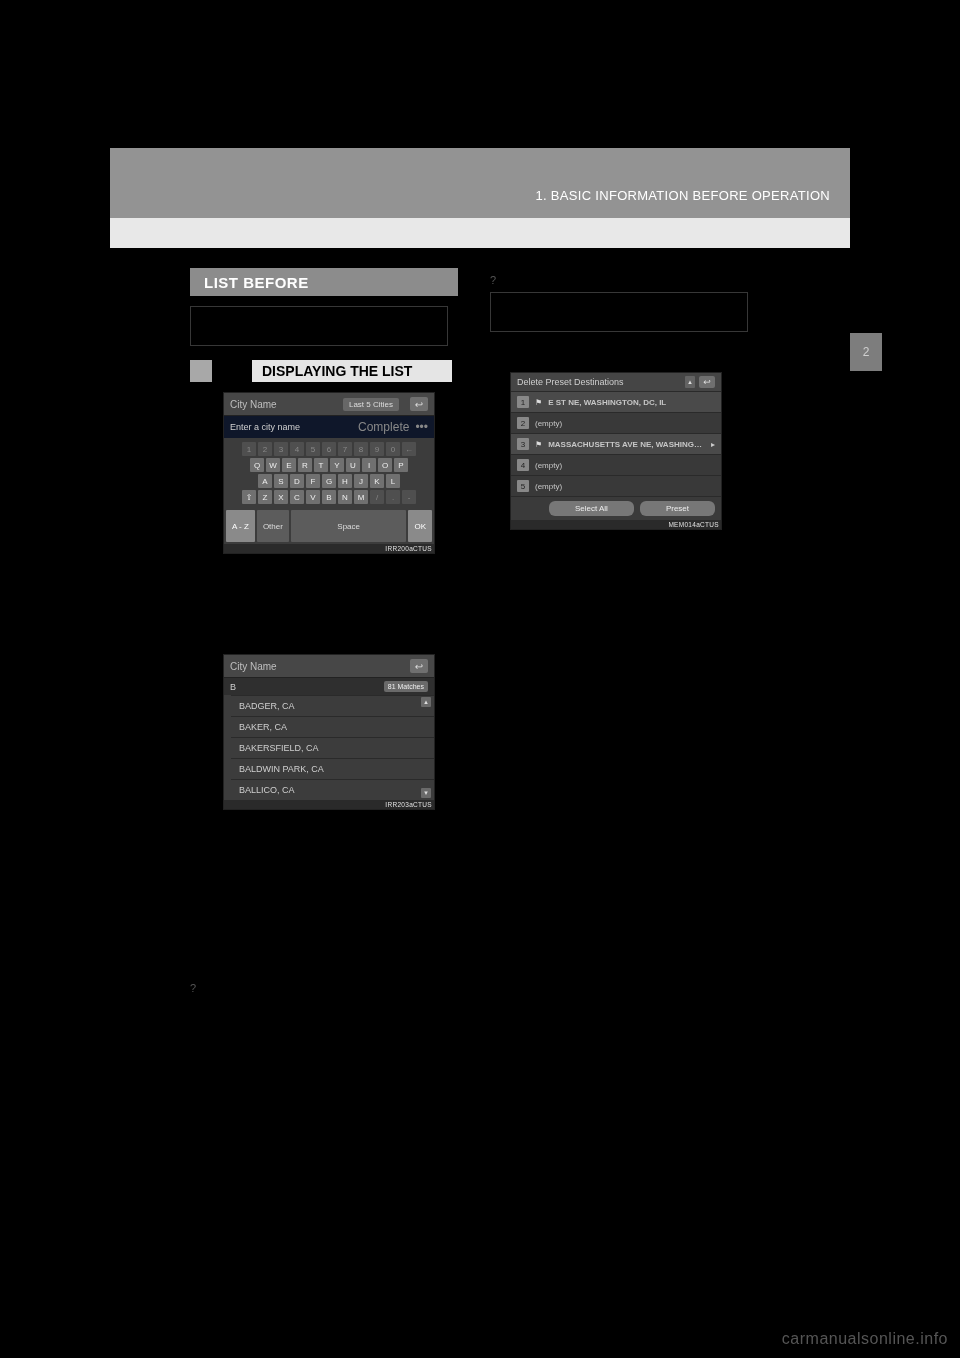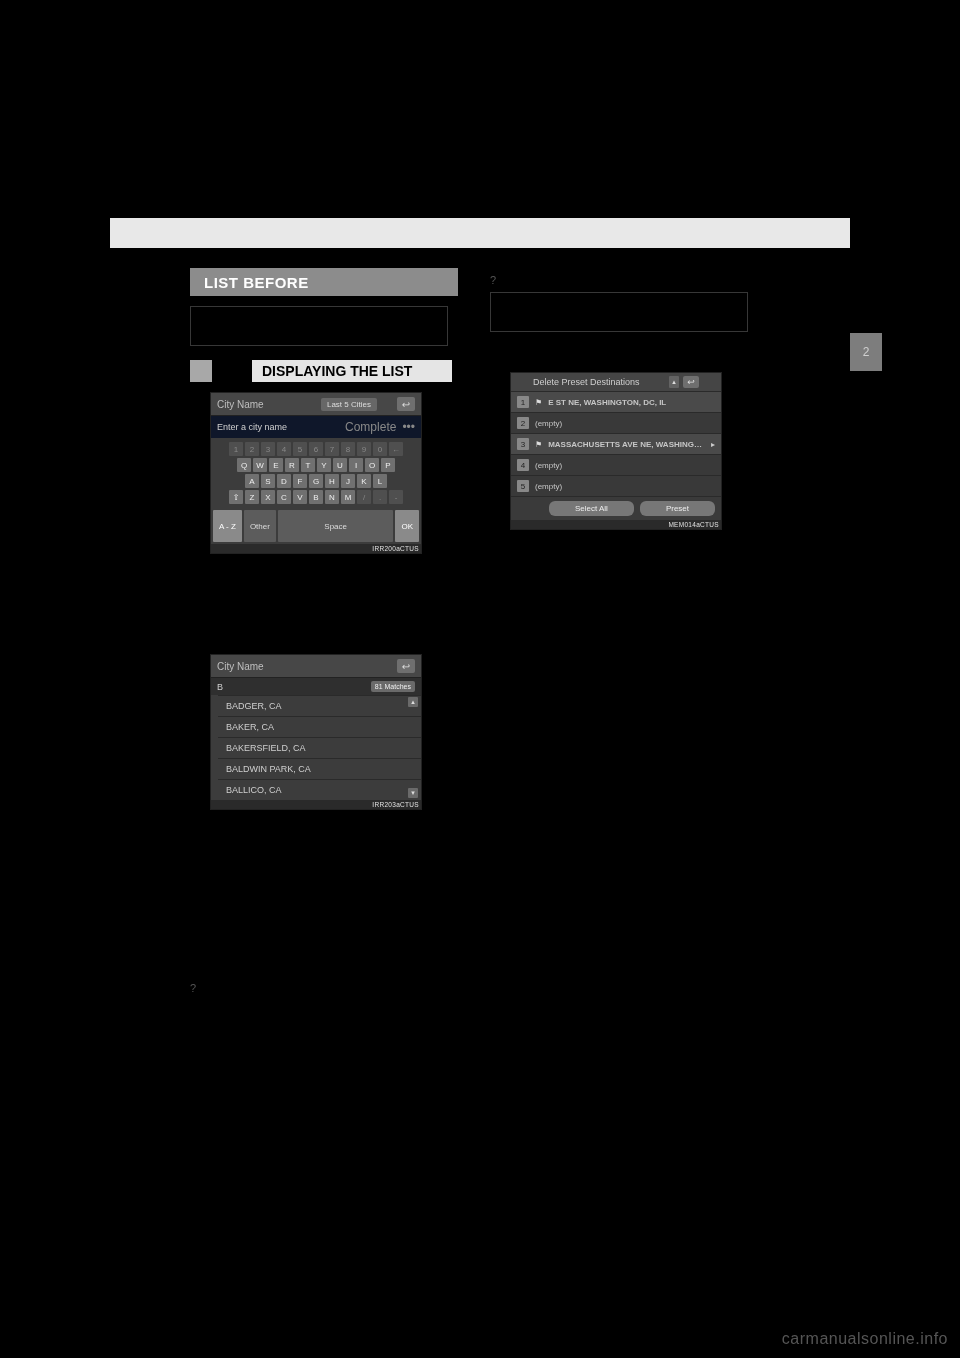--- a/index.html
+++ b/index.html
@@ -102,42 +102,42 @@
     display: flex;
     align-items: center;
     padding-left: 10px;
   }
 
   
   .panel {
     width: 212px;
     background: #3c3c3c;
     border: 1px solid #222;
-    margin-left: 20px;
+    margin-left: 33px;
     margin-top: 10px;
   }
   .panel-titlebar {
     background: #474747;
     color: #bfbfbf;
     font-size: 10px;
     padding: 4px 6px;
     display: flex;
     align-items: center;
     justify-content: space-between;
   }
   .panel-titlebar .pill {
     background: #676767;
     color: #ddd;
     font-size: 8px;
     padding: 2px 6px;
     border-radius: 2px;
     display: flex;
     align-items: center;
   }
-  .panel-titlebar .group { display: flex; align-items: center; gap: 20px; }
+  .panel-titlebar .group { display: flex; align-items: center; gap: 11px; }
   .panel-titlebar .back {
     width: 18px; height: 14px; background: #6f6f6f; border-radius: 2px;
     display: flex; align-items: center; justify-content: center; color: #ddd; font-size: 10px;
   }
   .panel-input {
     background: #0f172a;
     color: #cfcfcf;
     font-size: 9px;
     padding: 4px 6px;
     display: flex;
@@ -210,21 +210,21 @@
 
   
   .panel2 {
     width: 212px;
     background: #393939;
     border: 1px solid #222;
     margin-top: 10px;
   }
   .panel2-title {
     background: #454545; color: #cfcfcf; font-size: 9px;
-    padding: 3px 22px;
+    padding: 3px 6px;
     display: flex; justify-content: space-between; align-items: center;
   }
   .panel2-title .group { display:flex; gap:4px; align-items:center; }
   .panel2-title .scroll {
     width: 10px; height: 12px; background: #636363; border-radius: 1px;
     display:flex; align-items:center; justify-content:center; font-size:7px; color:#ddd;
   }
   .preset-row {
     display: flex; align-items: center;
     padding: 4px 6px;
@@ -263,20 +263,23 @@
     color: #555;
     font-size: 16px;
     letter-spacing: 0.5px;
   }
 </style>
 </head>
 <body>
 
 <div class="page-container">
 
+  <div class="header-bar">
+    <div class="breadcrumb">1. BASIC INFORMATION BEFORE OPERATION</div>
+  </div>
   <div class="subheader"></div>
   <div class="side-tab">2</div>
 
   <div class="content">
 
     <div class="col-left">
       <div class="list-title-bar">LIST BEFORE</div>
       <div class="boxed tall"></div>
 
       <div class="sub-heading">

